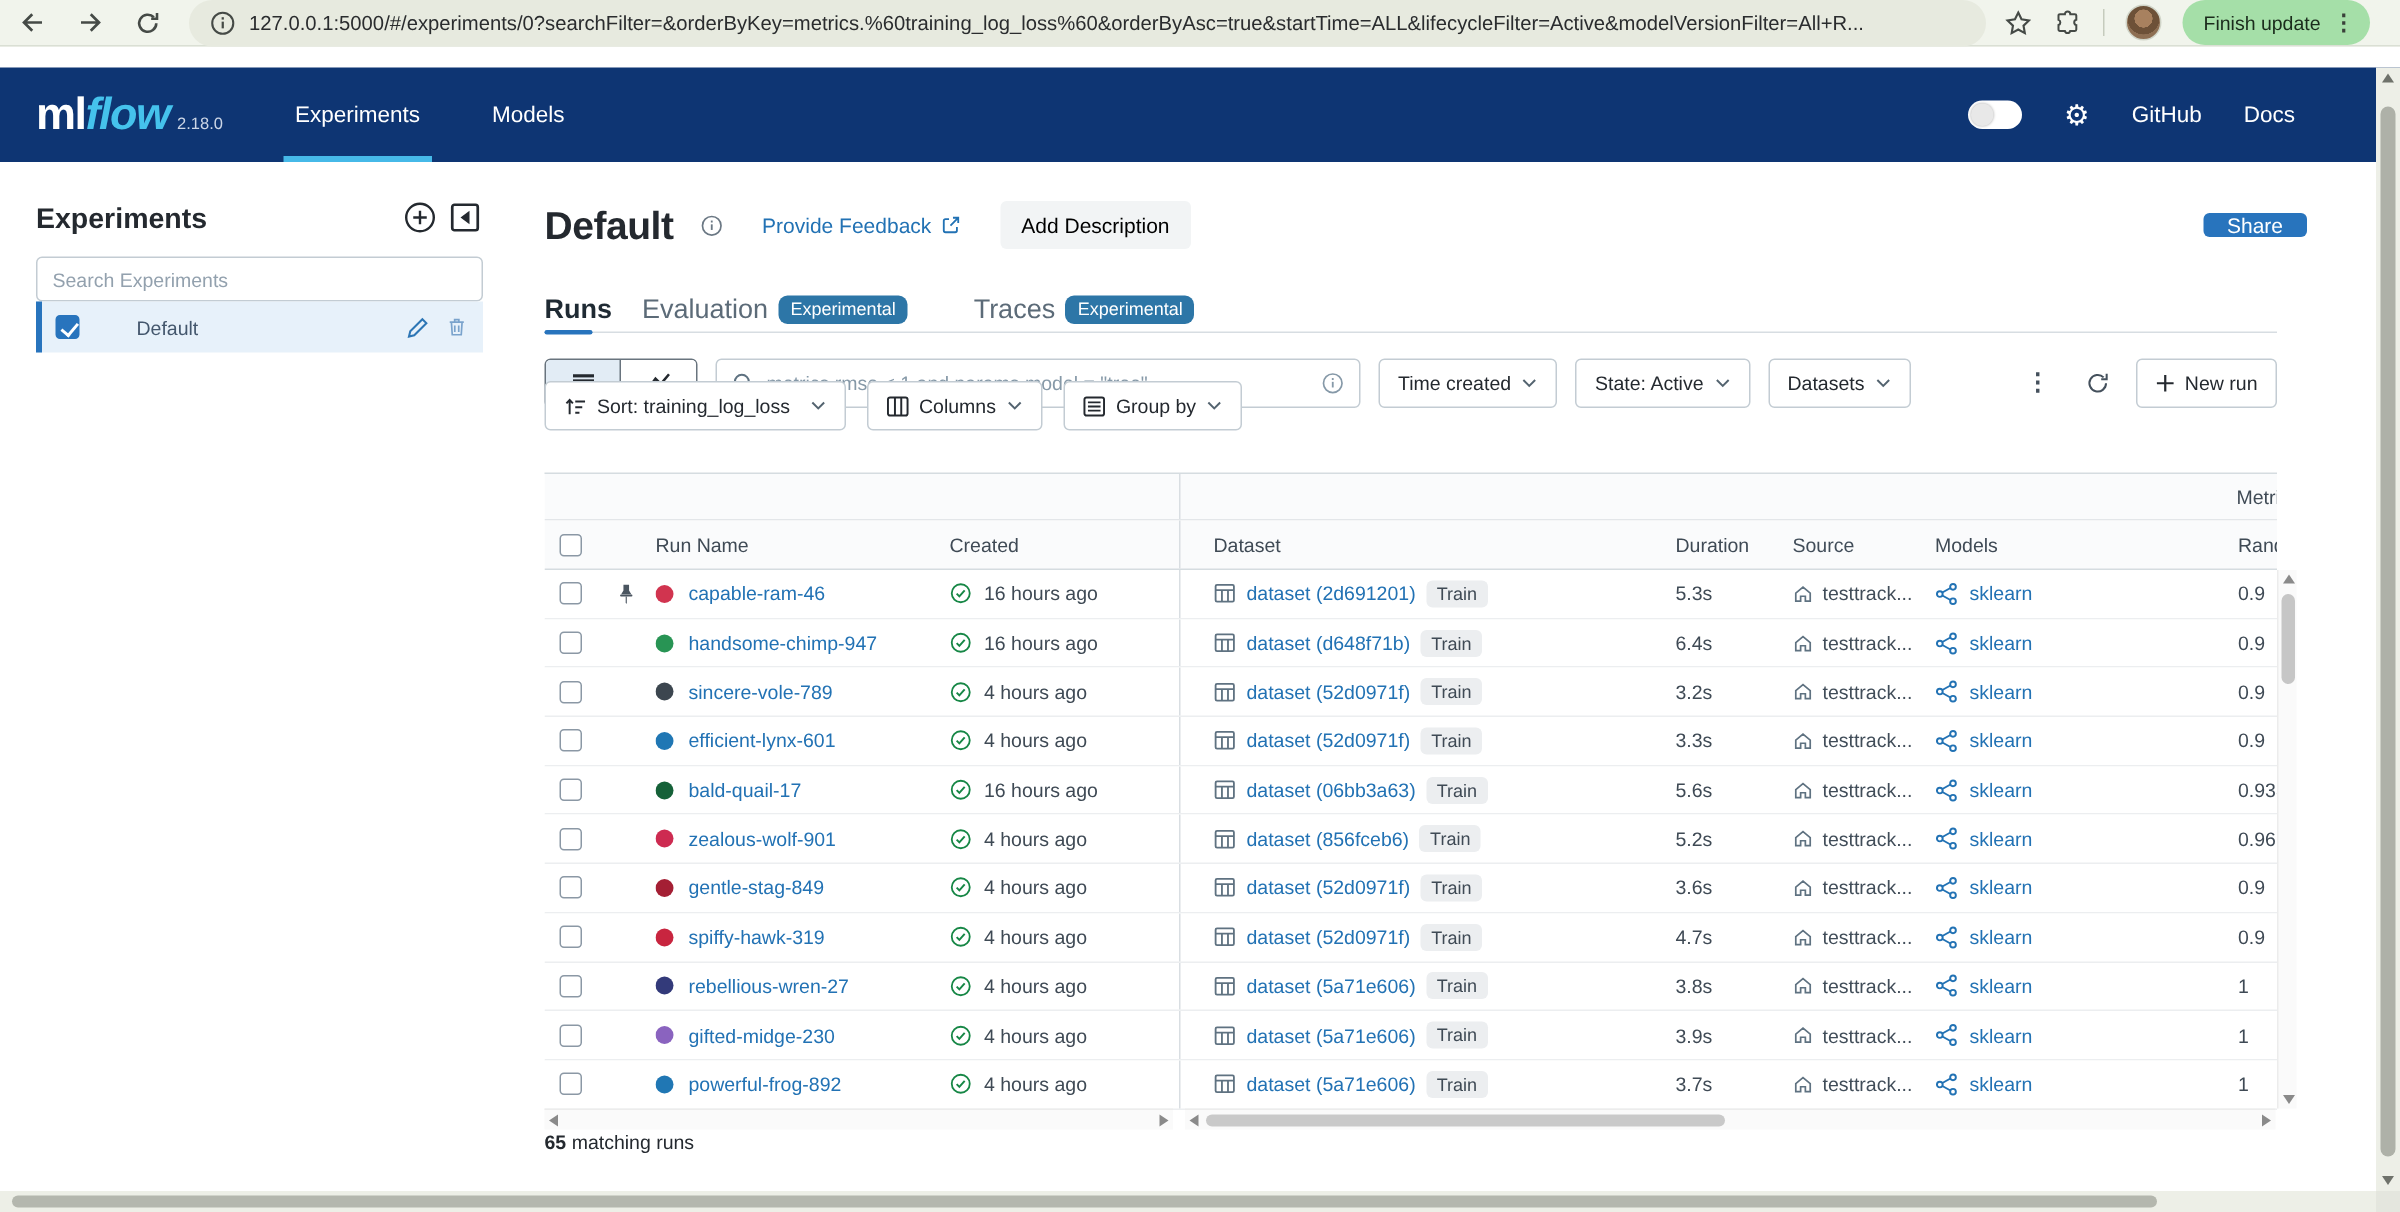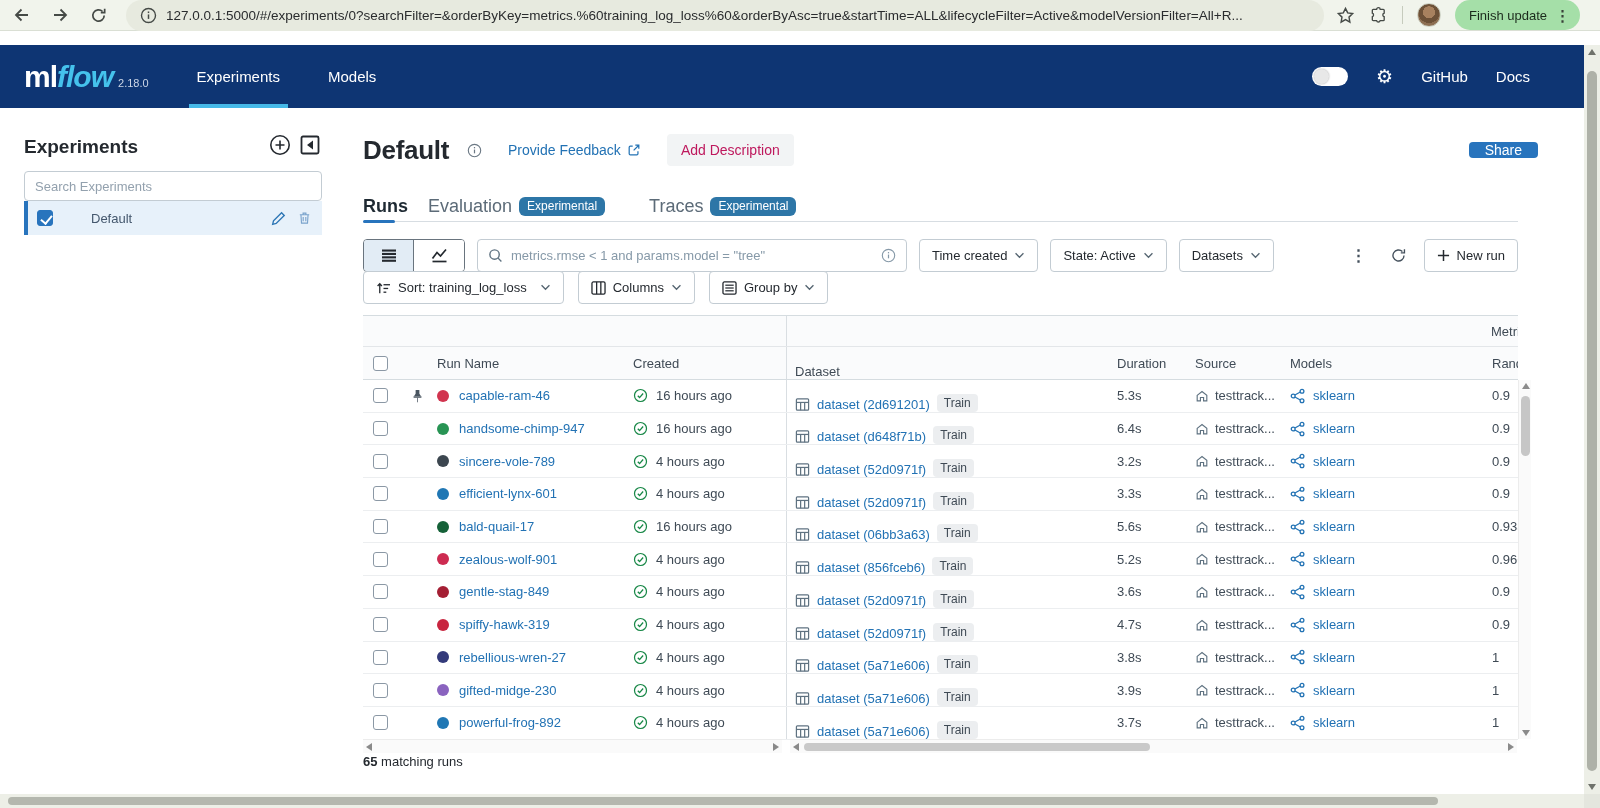--- a/index.html
+++ b/index.html
@@ -42,54 +42,54 @@
   .sb-item .acts{margin-left:auto;display:flex;align-items:center;gap:10px;margin-right:10px}
 
   .checkbox{width:16px;height:16px;border:1px solid #8b98a5;border-radius:3px;background:#fff;flex:none}
   .checkbox.checked{background:#2874bd;border-color:#2874bd;position:relative}
   .checkbox.checked::after{content:"";position:absolute;left:4.5px;top:1.5px;width:5px;height:9px;border:2px solid #fff;border-top:0;border-left:0;transform:rotate(40deg)}
 
   
   .title-row{position:absolute;left:363px;top:132px;width:1175px;height:36px;display:flex;align-items:center}
   .page-title{font-size:26px;font-weight:bold;letter-spacing:-.3px}
   .fb-link{color:#2272b4;font-size:14px;margin-left:26px;display:flex;align-items:center;gap:6px;cursor:pointer}
-  .add-desc{margin-left:26px;background:#f2f4f5;border:none;border-radius:4px;height:32px;padding:0 14px;font-size:14px;color:#be185d;font-family:inherit;cursor:pointer}
+  .add-desc{margin-left:26px;background:#f2f4f5;border:none;border-radius:4px;height:32px;padding:0 14px;font-size:14px;color:#000000;font-family:inherit;cursor:pointer}
   .share-btn{margin-left:auto;background:#2874bd;color:#fff;border:none;border-radius:4px;height:16px;padding:0 16px;font-size:14px;font-family:inherit;cursor:pointer}
 
   .tabs{position:absolute;left:363px;top:192px;width:1155px;height:30px;border-bottom:1px solid #d7dde2;display:flex;align-items:center;gap:20px}
   .tab{display:flex;align-items:center;gap:7px;height:30px;position:relative;cursor:pointer}
   .tab .t-label{font-size:18px;color:#5c6b78}
   .tab.active .t-label{color:#1f2a33;font-weight:bold}
   .tab.active::after{content:"";position:absolute;left:0;bottom:-1px;width:32px;height:3px;background:#2874bd;border-radius:2px}
   .exp-badge{background:#2d76a7;color:#fff;font-size:12px;border-radius:6px;padding:2.5px 8px;line-height:1.2}
 
   
   .toolbar1{position:absolute;left:363px;top:230px;width:1155px;height:51px;display:flex;align-items:center;gap:12px}
-  .toolbar2{position:absolute;left:363px;top:271px;width:1155px;height:33px;display:flex;align-items:flex-start;gap:14px}
+  .toolbar2{position:absolute;left:363px;top:254px;width:1155px;height:33px;display:flex;align-items:flex-start;gap:14px}
   .seg-group{display:flex;height:33px;border:1px solid #69747e;border-radius:4px;overflow:hidden;flex:none}
   .seg{width:50px;display:flex;align-items:center;justify-content:center;background:#fff;cursor:pointer}
   .seg.active{background:#e2ecf5;border-right:1px solid #69747e}
   .searchbox{height:33px;border:1px solid #c3ccd3;border-radius:4px;display:flex;align-items:center;padding:0 10px;gap:8px;width:430px;background:#fff}
   .searchbox input{border:none;outline:none;flex:1;font-size:13px;font-family:inherit;color:#24292f;background:transparent}
   .searchbox input::placeholder{color:#8699a8}
   .btn{height:33px;border:1px solid #c3ccd3;border-radius:4px;background:#fff;display:flex;align-items:center;gap:7px;padding:0 12px;font-size:13px;color:#24292f;cursor:pointer;flex:none;font-family:inherit}
   .icon-btn{width:30px;height:33px;display:flex;align-items:center;justify-content:center;cursor:pointer;flex:none}
   .right-tools{margin-left:auto;display:flex;align-items:center;gap:10px}
 
   
   .runs-table{position:absolute;left:363px;top:315px;width:1155px;border-top:1px solid #d5dce0;overflow:hidden}
   .t-row{display:flex;align-items:center;width:1287px}
   .group-row{height:31px;background:#fafbfc;border-bottom:1px solid #e3e6e9}
   .head-row{height:33px;background:#fafbfc;border-bottom:1px solid #d5dce0;color:#3f4a55}
   .data-row{height:32.7px;border-bottom:1px solid #eceef0;background:#fff}
   .c-sel{width:34px;flex:none;display:flex;justify-content:center}
   .c-pin{width:40px;flex:none;display:flex;justify-content:center}
   .c-name{width:196px;flex:none;display:flex;align-items:center;gap:10px;overflow:hidden}
   .c-created{width:153px;flex:none;display:flex;align-items:center;gap:8px;overflow:hidden}
-  .c-dataset{width:317px;flex:none;display:flex;align-items:flex-end;gap:7px;border-left:1px solid #d9dee2;align-self:stretch;overflow:hidden;padding-left:8px}
+  .c-dataset{width:317px;flex:none;display:flex;align-items:center;gap:7px;border-left:1px solid #d9dee2;align-self:stretch;overflow:hidden;padding-left:22px}
   .c-dur{width:92px;flex:none;padding-left:14px;color:#3f4a55}
   .c-src{width:95px;flex:none;display:flex;align-items:center;gap:6px;color:#414d59;overflow:hidden}
   .c-mod{width:200px;flex:none;display:flex;align-items:center;gap:7px;overflow:hidden}
   .c-metric{width:160px;flex:none;padding-left:2px;color:#3f4a55;white-space:nowrap;overflow:hidden}
   .dot{width:12px;height:12px;border-radius:50%;flex:none}
   .run-link,.ds-link,.mod-link{color:#2272b4;cursor:pointer;white-space:nowrap}
   .train-badge{background:#eceef0;border-radius:4px;padding:2px 7px;font-size:12px;color:#3f4a55;flex:none}
   .src-text{white-space:nowrap}
   .group-spacer{width:423px;flex:none;align-self:stretch}
   .group-right{flex:1;align-self:stretch;border-left:1px solid #d9dee2;display:flex;align-items:center}

